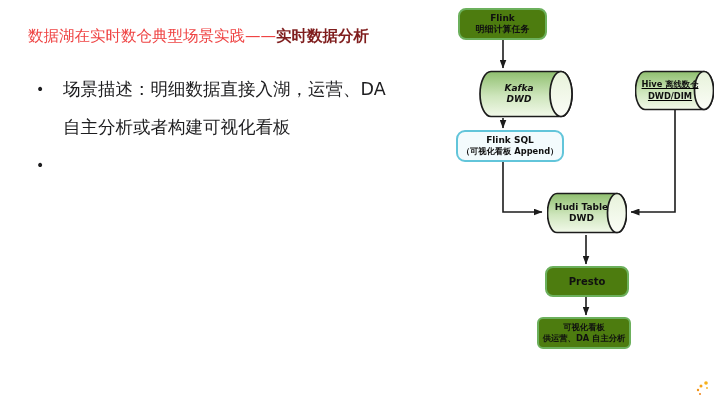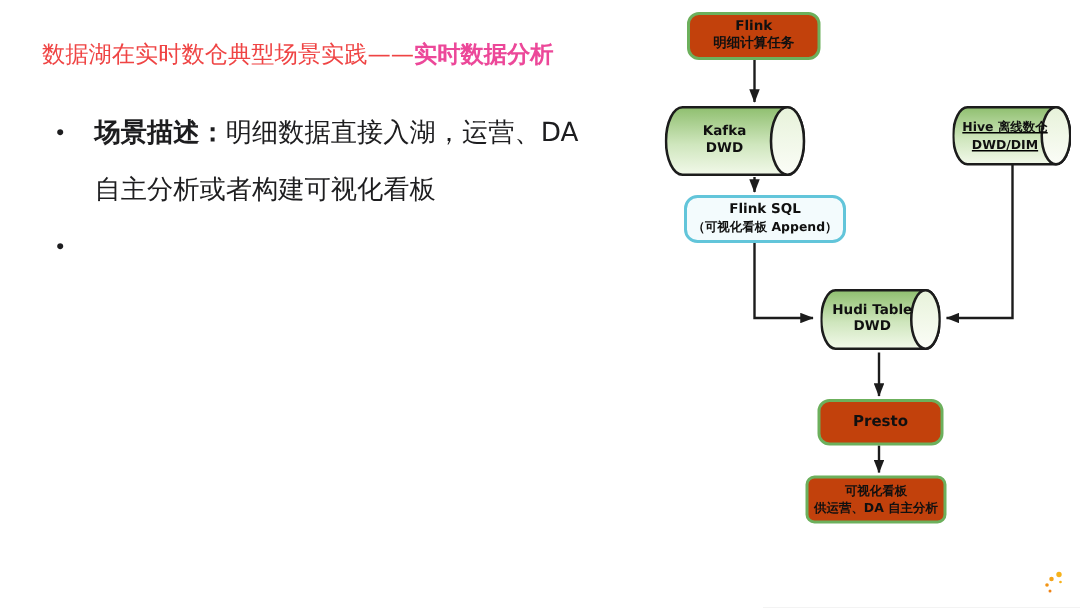--- a/index.html
+++ b/index.html
@@ -5,31 +5,31 @@
   html,body{margin:0;padding:0;background:#e9e9e9;}
   .page{
     position:relative;width:720px;height:405px;background:#ffffff;
     font-family:"DejaVu Sans","Liberation Sans",sans-serif;
     overflow:hidden;margin:0 auto;
   }
 
   
   .title{position:absolute;left:28px;top:26px;font-size:15.5px;white-space:nowrap;}
   .title .pre{color:#ef4444;font-weight:500;}
-  .title .hl{color:#ec4899;font-weight:700;}
+  .title .hl{color:#7f1d1d;font-weight:700;}
 
   
   .bullets{position:absolute;left:36px;top:70px;width:400px;color:#1d1d1f;}
   .bullet{display:flex;font-size:17.5px;line-height:38px;}
   .bullet .dot{width:27px;font-size:14px;color:#1d1d1f;}
-  .blabel{font-weight:700;text-align:center;}
+  .blabel{font-weight:400;text-align:center;}
 
   
   .node{
-    position:absolute;box-sizing:border-box;background:#c2410c;
+    position:absolute;box-sizing:border-box;background:#4d7c0f;
     display:flex;flex-direction:column;align-items:center;justify-content:center;
     text-align:center;
   }
   .green{border:2px solid #6cb05c;border-radius:8px;}
   .cyan{border:2px solid #62c5da;border-radius:9px;background:#f3fbfd;}
   .nl{font-weight:700;font-size:9px;line-height:11.5px;color:#101010;white-space:nowrap;}
   .nl.tiny{font-size:8.3px;}
   .nl.mid{font-size:10px;}
 
   
@@ -99,21 +99,21 @@
       <path d="M586 235 V264" marker-end="url(#arw)"></path>
       <path d="M586 297 V315" marker-end="url(#arw)"></path>
     </g>
   </svg>
 
   <div class="node green" style="left:458px;top:8px;width:89px;height:32px;">
     <div class="nl">Flink</div>
     <div class="nl">明细计算任务</div>
   </div>
 
-  <div class="cyl" style="left:443px;top:70px;width:94px;height:48px;">
+  <div class="cyl" style="left:479px;top:70px;width:94px;height:48px;font-style:italic;">
     <svg width="94" height="48">
       <path d="M 12 1.5 L 82 1.5 A 11 22.5 0 0 1 82 46.5 L 12 46.5 A 11 22.5 0 0 1 12 1.5 Z" fill="url(#cylG)" stroke="#1c1c1c" stroke-width="1.7"></path>
       <ellipse cx="82" cy="24" rx="11" ry="22.5" fill="url(#cylE)" stroke="#1c1c1c" stroke-width="1.7"></ellipse>
     </svg>
     <div class="ctext" style="padding-right:14px;">
       <div class="nl">Kafka</div>
       <div class="nl">DWD</div>
     </div>
   </div>
 

